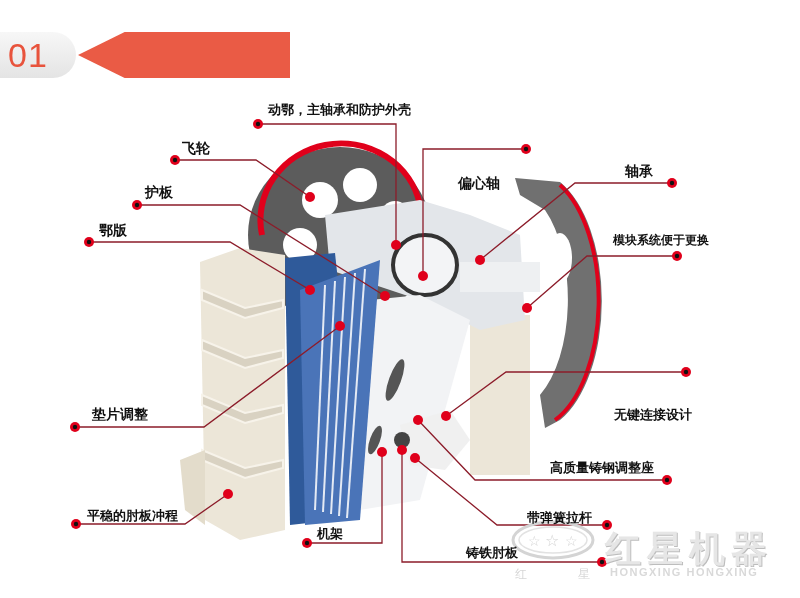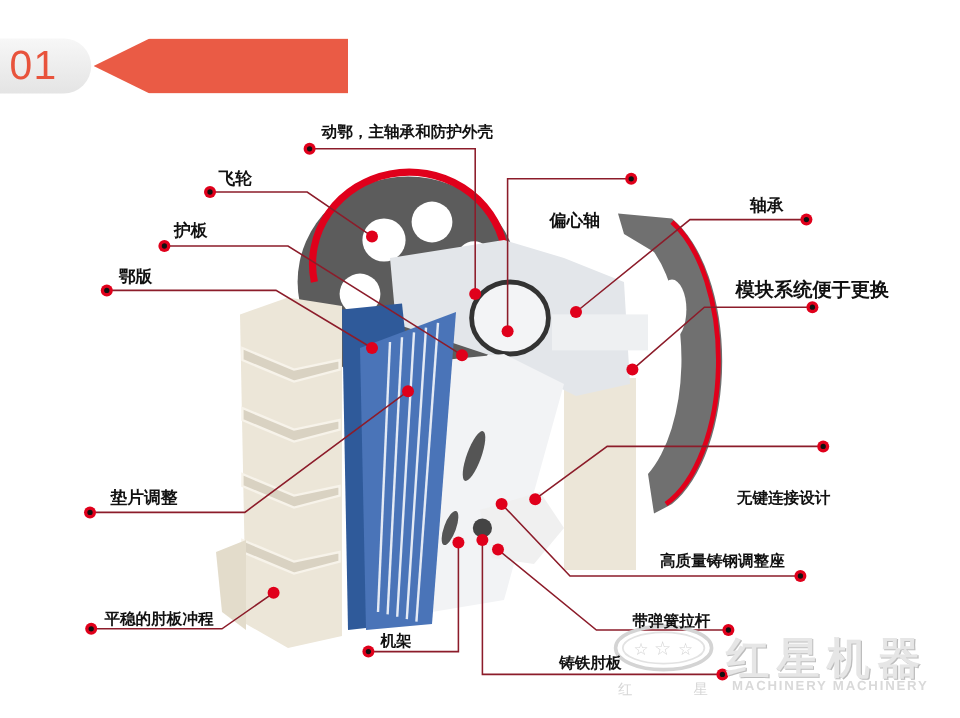--- a/index.html
+++ b/index.html
@@ -163,25 +163,25 @@
     <text x="565" y="546" font-size="14" fill="#d4d4d4">☆</text>
   </g>
 </svg>
 
 <span class="lbl" style="left:268px;top:101px;">动鄂，主轴承和防护外壳</span>
 <span class="lbl big" style="left:458px;top:127px;margin-top:48px;">偏心轴</span>
 <span class="lbl big" style="left:182px;top:140px;">飞轮</span>
 <span class="lbl big" style="left:145px;top:184px;">护板</span>
 <span class="lbl big" style="left:99px;top:222px;">鄂版</span>
 <span class="lbl big" style="left:625px;top:163px;">轴承</span>
-<span class="lbl" style="left:613px;top:232px;font-size:16px;">模块系统便于更换</span>
+<span class="lbl" style="left:613px;top:232px;font-size:12px;">模块系统便于更换</span>
 <span class="lbl" style="left:614px;top:364px;margin-top:42px;">无键连接设计</span>
 <span class="lbl big" style="left:92px;top:406px;">垫片调整</span>
 <span class="lbl" style="left:550px;top:459px;text-align:center;">高质量铸钢调整座</span>
 <span class="lbl" style="left:87px;top:507px;">平稳的肘板冲程</span>
 <span class="lbl" style="left:527px;top:509px;">带弹簧拉杆</span>
 <span class="lbl" style="left:317px;top:525px;">机架</span>
 <span class="lbl" style="left:466px;top:544px;">铸铁肘板</span>
 
 <span class="logo-cn">红星机器</span>
-<span class="logo-en">MACHINERY MACHINERY</span>
+<span class="logo-en">HONGXING HONGXING</span>
 <span class="logo-sm" style="left:515px;">红</span>
 <span class="logo-sm" style="left:578px;">星</span>
 
 </body></html>

